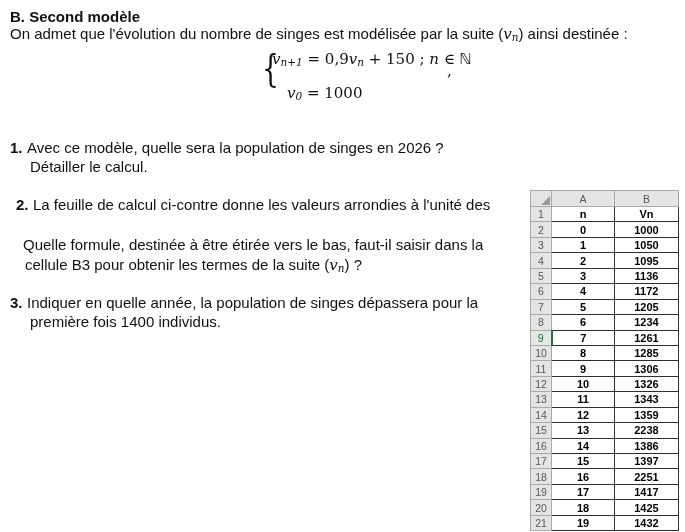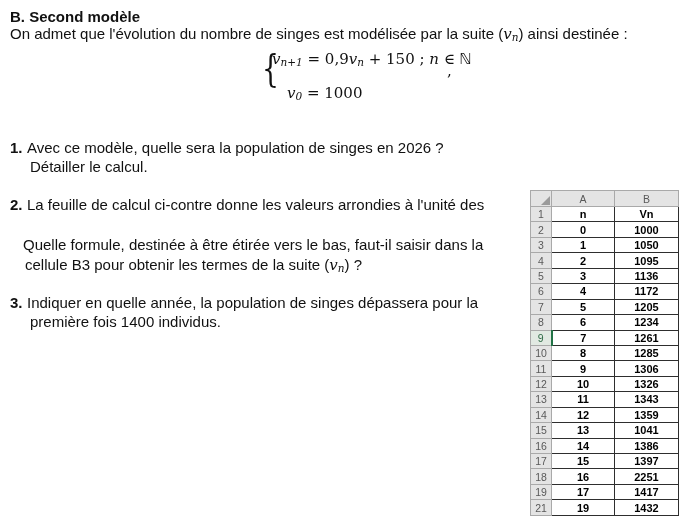--- a/index.html
+++ b/index.html
@@ -45,21 +45,21 @@
     <div class="eq" style="left:287px;top:85px"><span class="m">v</span><span class="ms">0</span><span> = 1000</span></div>
     <div class="eq" style="left:447px;top:63px">,</div>
   </div>
 
 
   <div class="line" style="left:10px;top:139px">
     <span class="qnum">1.</span><span><span>Avec ce modèle, quelle sera la population de singes en 2026 ?</span></span>
   </div>
   <div class="line" style="left:30px;top:158px"><span>Détailler le calcul.</span></div>
 
-  <div class="line" style="left:10px;top:196px">
+  <div class="line" style="left:16px;top:196px">
     <span class="qnum">2.</span><span><span>La feuille de calcul ci-contre donne les valeurs arrondies à l'unité des</span></span>
   </div>
   <div class="line" style="left:23px;top:236px"><span>Quelle formule, destinée à être étirée vers le bas, faut-il saisir dans la</span></div>
   <div class="line" style="left:25px;top:256px"><span>cellule B3 pour obtenir les termes de la suite (</span><span class="m">v</span><span class="ms">n</span><span>) ?</span></div>
 
   <div class="line" style="left:10px;top:294px">
     <span class="qnum">3.</span><span><span>Indiquer en quelle année, la population de singes dépassera pour la</span></span>
   </div>
   <div class="line" style="left:30px;top:313px"><span>première fois 1400 individus.</span></div>
 
@@ -143,21 +143,21 @@
           <td class="dc">1343</td>
         </tr>
         <tr>
           <td class="hc">14</td>
           <td class="dc">12</td>
           <td class="dc">1359</td>
         </tr>
         <tr>
           <td class="hc">15</td>
           <td class="dc">13</td>
-          <td class="dc">1041</td>
+          <td class="dc">2238</td>
         </tr>
         <tr>
           <td class="hc">16</td>
           <td class="dc">14</td>
           <td class="dc">1386</td>
         </tr>
         <tr>
           <td class="hc">17</td>
           <td class="dc">15</td>
           <td class="dc">1397</td>
@@ -166,20 +166,25 @@
           <td class="hc">18</td>
           <td class="dc">16</td>
           <td class="dc">2251</td>
         </tr>
         <tr>
           <td class="hc">19</td>
           <td class="dc">17</td>
           <td class="dc">1417</td>
         </tr>
         <tr>
+          <td class="hc">20</td>
+          <td class="dc">18</td>
+          <td class="dc">1425</td>
+        </tr>
+        <tr>
           <td class="hc">21</td>
           <td class="dc">19</td>
           <td class="dc">1432</td>
         </tr>
       </tbody>
   </table>
 
 </div>
 
 </body></html>

